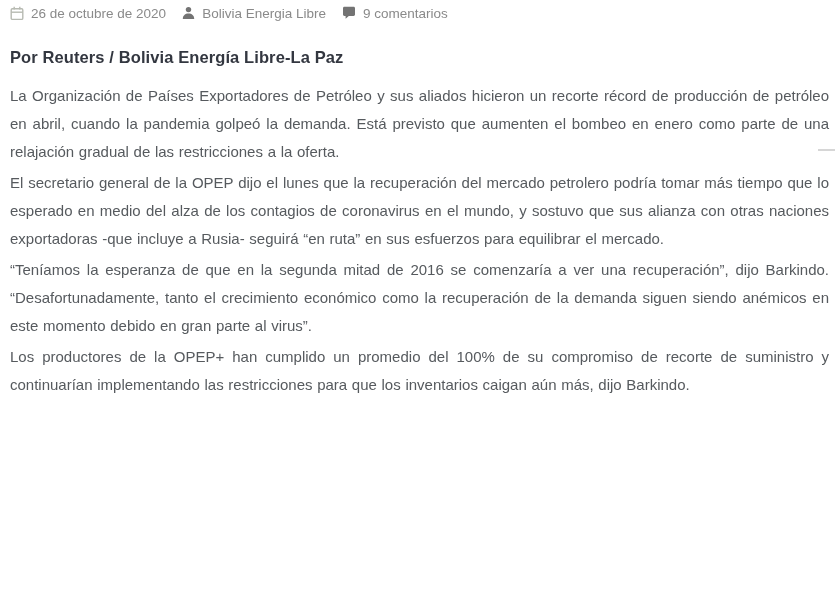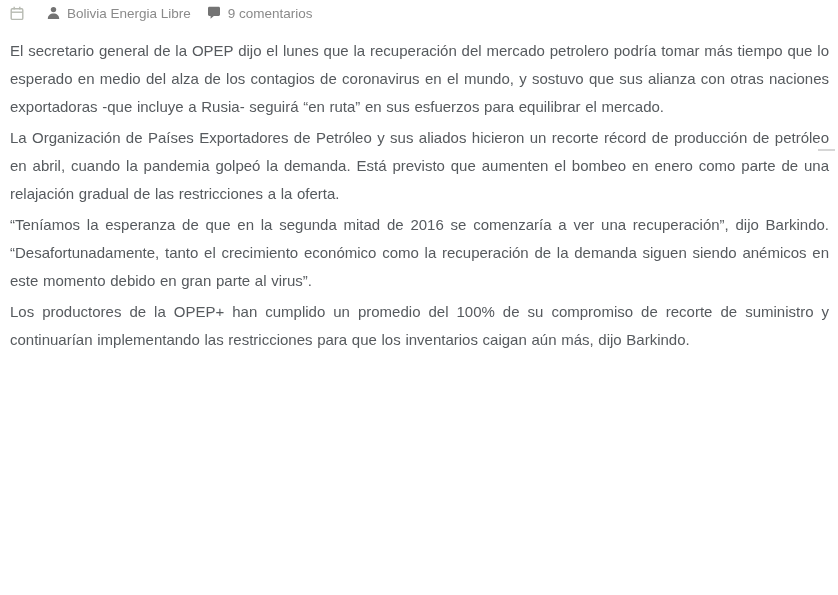--- a/index.html
+++ b/index.html
@@ -72,20 +72,21 @@
 
     <span class="meta-item meta-static">
       <span class="ico">
         <svg width="14" height="15" viewBox="0 0 14 15" fill="none" stroke="#b7bab2" stroke-width="1.4">
           <rect x="1.2" y="2.8" width="11.6" height="10.6" rx="1.2"></rect>
           <line x1="1.2" y1="6.2" x2="12.8" y2="6.2"></line>
           <line x1="4.2" y1="0.8" x2="4.2" y2="3.4"></line>
           <line x1="9.8" y1="0.8" x2="9.8" y2="3.4"></line>
         </svg>
       </span>
+      <span>26 de octubre de 2020</span>
     </span>
 
     <span class="meta-item">
       <span class="ico">
         <svg width="13" height="14" viewBox="0 0 13 14" fill="#737373">
           <circle cx="6.5" cy="3.6" r="2.7"></circle>
           <path d="M0.8 13 C0.8 9.6 3.2 7.6 6.5 7.6 C9.8 7.6 12.2 9.6 12.2 13 Z"></path>
         </svg>
       </span>
       <span>Bolivia Energia Libre</span>
@@ -95,23 +96,24 @@
       <span class="ico">
         <svg width="14" height="14" viewBox="0 0 14 14" fill="#737373">
           <path d="M1 2.2 C1 1.4 1.6 0.8 2.4 0.8 L11.6 0.8 C12.4 0.8 13 1.4 13 2.2 L13 8.6 C13 9.4 12.4 10 11.6 10 L6.8 10 L3.6 12.8 L3.6 10 L2.4 10 C1.6 10 1 9.4 1 8.6 Z"></path>
         </svg>
       </span>
       <span>9 comentarios</span>
     </span>
 
   </div>
 
+  <div class="byline">Por Reuters / Bolivia Energía Libre-La Paz</div>
 
   <div class="article">
+    <p>La Organización de Países Exportadores de Petróleo y sus aliados hicieron un recorte récord de producción de petróleo en abril, cuando la pandemia golpeó la demanda. Está previsto que aumenten el bombeo en enero como parte de una relajación gradual de las restricciones a la oferta.</p>
     <p>El secretario general de la OPEP dijo el lunes que la recuperación del mercado petrolero podría tomar más tiempo que lo esperado en medio del alza de los contagios de coronavirus en el mundo, y sostuvo que sus alianza con otras naciones exportadoras -que incluye a Rusia- seguirá “en ruta” en sus esfuerzos para equilibrar el mercado.</p>
-    <p>La Organización de Países Exportadores de Petróleo y sus aliados hicieron un recorte récord de producción de petróleo en abril, cuando la pandemia golpeó la demanda. Está previsto que aumenten el bombeo en enero como parte de una relajación gradual de las restricciones a la oferta.</p>
     <p>“Teníamos la esperanza de que en la segunda mitad de 2016 se comenzaría a ver una recuperación”, dijo Barkindo. “Desafortunadamente, tanto el crecimiento económico como la recuperación de la demanda siguen siendo anémicos en este momento debido en gran parte al virus”.</p>
     <p>Los productores de la OPEP+ han cumplido un promedio del 100% de su compromiso de recorte de suministro y continuarían implementando las restricciones para que los inventarios caigan aún más, dijo Barkindo.</p>
   </div>
 
 </div>
 
 <div class="edge-dash"></div>
 
 </body></html>

